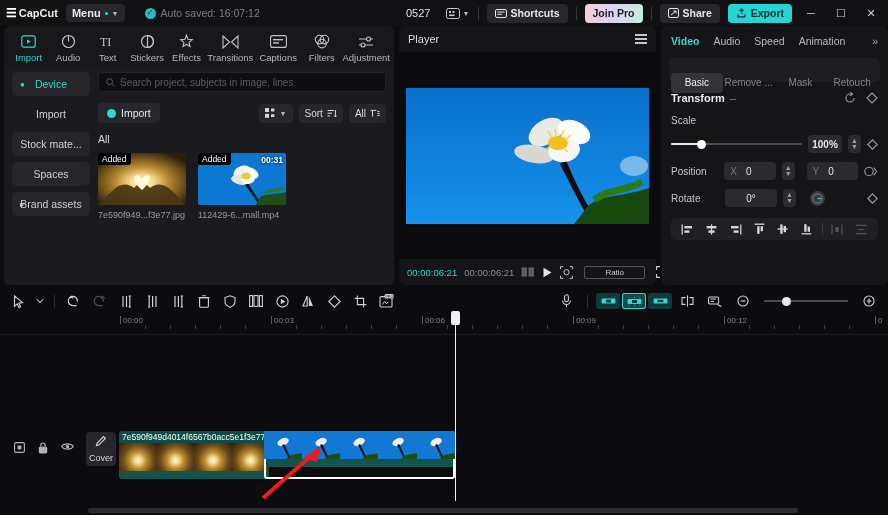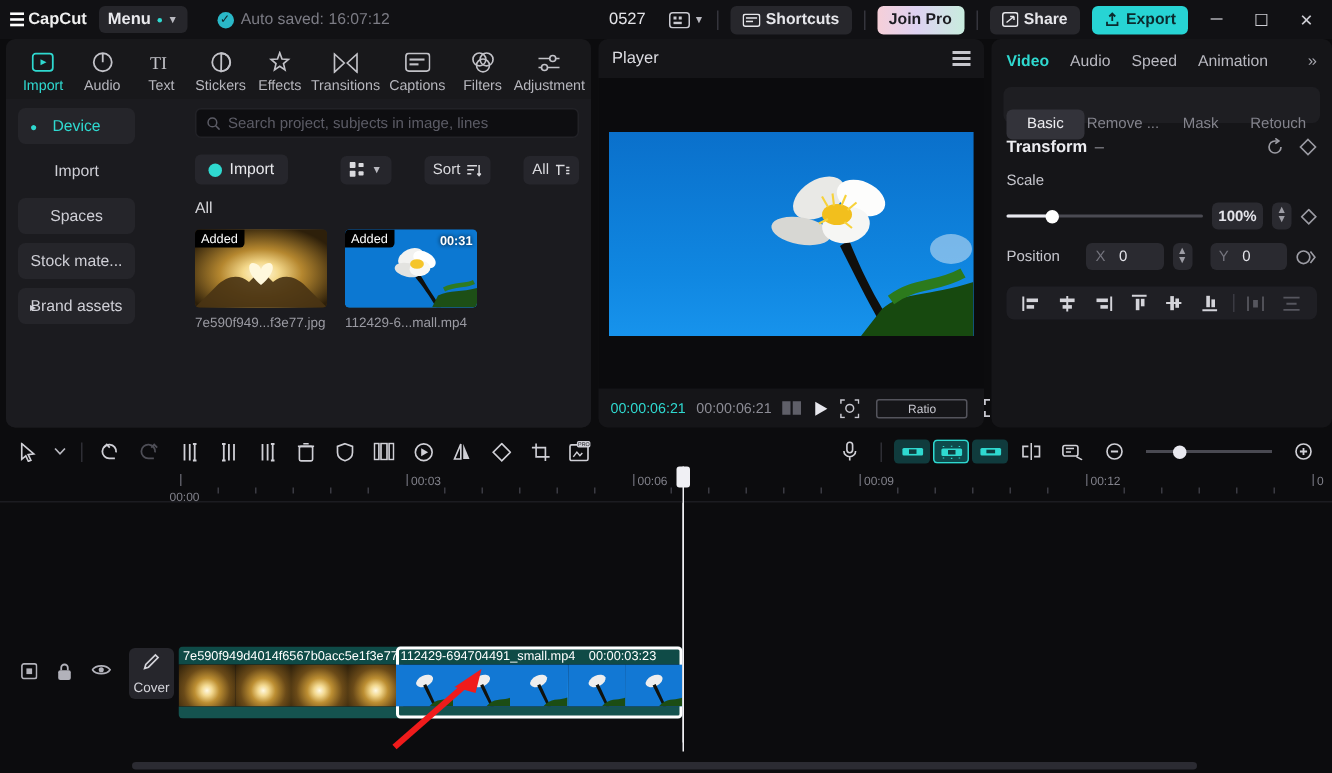--- a/index.html
+++ b/index.html
@@ -62,32 +62,32 @@
   .left-body { flex:1; display:flex; min-height:0; background:#1b1b1f; border-radius:0 0 6px 6px; }
   .cats { width:92px; padding:6px 6px 0 8px; display:flex; flex-direction:column; gap:6px; }
   .cat {
     height:24px; border-radius:5px; display:flex; align-items:center; justify-content:center;
     font-size:10.5px; color:#cfcfd6; background:transparent; position:relative;
   }
   .cat.box { background:#25252a; }
   .cat.active { background:#25252a; color:#2fd9d0; }
   .cat .bullet { position:absolute; left:8px; font-size:8px; }
 
-  .assets { flex:1; padding:6px 8px 0 2px; min-width:0;margin-left:32px; }
+  .assets { flex:1; padding:6px 8px 0 2px; min-width:0; }
   .search {
     height:20px; background:#0e0e11; border-radius:4px; display:flex; align-items:center;
     gap:5px; padding:0 7px; font-size:10px; color:#5c5c66; border:1px solid #222227;
   }
   .atoolbar { height:28px; display:flex; align-items:center; margin-top:7px; }
   .imp-btn {
     height:20px; background:#26262c; border-radius:4px; display:flex; align-items:center;
     gap:5px; padding:0 9px; font-size:10.5px; color:#e8e8ec;
   }
   .imp-dot { width:9px; height:9px; border-radius:50%; background:#2fd9d0; }
-  .tb-grp { margin-left:auto; display:flex; align-items:center; gap:22px; }
+  .tb-grp { margin-left:auto; display:flex; align-items:center; gap:6px; }
   .mini { height:19px; background:#26262c; border-radius:4px; display:flex; align-items:center; gap:4px; padding:0 6px; font-size:10px; color:#dadade; }
   .allrow { font-size:10.5px; color:#d6d6da; margin-top:6px; }
   .thumbs { display:flex; gap:12px; margin-top:8px; }
   .thumb { width:88px; }
   .thumb .img { width:88px; height:52px; border-radius:3px; position:relative; overflow:hidden; }
   .badge {
     position:absolute; left:0; top:0; background:#000; color:#fff; font-size:8.5px;
     padding:1px 4px; border-radius:0 0 3px 0;
   }
   .dur { position:absolute; right:3px; top:2px; color:#fff; font-size:8.5px; text-shadow:0 0 3px #000;font-weight:bold; }
@@ -365,24 +365,24 @@
       <div class="left-body">
         <div class="cats">
           <div class="cat box active">
             <span class="bullet">●</span>
             <span>Device</span>
           </div>
           <div class="cat">
             <span>Import</span>
           </div>
           <div class="cat box">
+            <span>Stock mate...</span>
+          </div>
+          <div class="cat box">
             <span>Spaces</span>
-          </div>
-          <div class="cat box">
-            <span>Stock mate...</span>
           </div>
           <div class="cat box">
             <span class="bullet">▸</span>
             <span>Brand assets</span>
           </div>
         </div>
 
         <div class="assets">
           <div class="search">
             <svg width="9" height="9" viewBox="0 0 9 9">
@@ -611,20 +611,40 @@
             <span class="av">0</span>
           </div>
           <span class="kf">
             <svg width="14" height="11" viewBox="0 0 14 11">
                 <circle cx="5" cy="5.5" r="4.2" fill="none" stroke="#9c9ca4" stroke-width="1.1"></circle>
                 <path d="M9.6 1.6 L12.6 5.5 L9.6 9.4" fill="none" stroke="#9c9ca4" stroke-width="1.1"></path>
               </svg>
           </span>
         </div>
 
+        <div class="row">
+          <span class="lbl" style="width:48px;">Rotate</span>
+          <div class="numbox" style="width:52px;">
+            <span>0°</span>
+          </div>
+          <div class="numbox" style="width:13px;padding:0;">
+            <span class="stepper">▲<br>▼</span>
+          </div>
+          <span class="circ-btn" style="margin-left:8px;">
+            <svg width="11" height="11" viewBox="0 0 11 11">
+                <circle cx="5.5" cy="5.5" r="4.6" fill="none" stroke="#8d8d96" stroke-width="0.9"></circle>
+                <path d="M5.5 5.5 L9 5.5" stroke="#2fd9d0" stroke-width="1.2"></path>
+              </svg>
+          </span>
+          <span class="kf" style="margin-left:auto;">
+            <svg width="11" height="11" viewBox="0 0 11 11">
+                <path d="M5.5 0.8 L10.2 5.5 L5.5 10.2 L0.8 5.5 Z" fill="none" stroke="#9c9ca4" stroke-width="1.1"></path>
+              </svg>
+          </span>
+        </div>
 
         <div class="align-row">
           <span class="ai">
             <svg width="13" height="11" viewBox="0 0 13 11">
                 <path d="M1.2 0.6 V10.4" stroke="#d4d4da" stroke-width="1.3"></path>
                 <rect x="3.4" y="2" width="7.6" height="2.4" fill="#d4d4da"></rect>
                 <rect x="3.4" y="6.4" width="5" height="2.4" fill="#d4d4da"></rect>
               </svg>
           </span>
           <span class="ai">
@@ -827,21 +847,21 @@
           <svg width="12" height="12" viewBox="0 0 12 12">
               <circle cx="6" cy="6" r="5" fill="none" stroke="#d0d0d6" stroke-width="1.1"></circle>
               <path d="M3.6 6 H8.4 M6 3.6 V8.4" stroke="#d0d0d6" stroke-width="1.2"></path>
             </svg>
         </span>
       </span>
     </div>
 
     <div class="ruler">
       <span class="tickline major" style="left:120px;"></span>
-      <span class="tick" style="left:113px;margin-top:11px;">00:00</span>
+      <span class="tick" style="left:123px;">00:00</span>
       <span class="tickline major" style="left:271px;"></span>
       <span class="tick" style="left:274px;">00:03</span>
       <span class="tickline major" style="left:422px;"></span>
       <span class="tick" style="left:425px;">00:06</span>
       <span class="tickline major" style="left:573px;"></span>
       <span class="tick" style="left:576px;">00:09</span>
       <span class="tickline major" style="left:724px;"></span>
       <span class="tick" style="left:727px;">00:12</span>
       <span class="tickline major" style="left:875px;"></span>
       <span class="tick" style="left:878px;">0</span>
@@ -917,24 +937,20 @@
         <div class="cbody">
           <span class="frame h"></span>
             <span class="frame h"></span>
             <span class="frame h"></span>
             <span class="frame h"></span>
         </div>
         <div class="cfoot"></div>
       </div>
 
       <div class="clip sel" style="left:264px; width:191px;">
-        <div class="ctitle" style="background:#0f4b47;">
-          <span>112429-694704491_small.mp4</span>
-          <span>00:00:03:23</span>
-        </div>
         <div class="cbody">
           <span class="frame f">
               <svg width="100%" height="100%" viewBox="0 0 38 28" preserveAspectRatio="none">
                 <rect width="38" height="28" fill="#1278d4"></rect>
                 <ellipse cx="19" cy="11" rx="6" ry="3.6" fill="#eee" transform="rotate(-25 19 11)"></ellipse>
                 <path d="M20 13 C23 19 25 24 27 28 L25 28 C22 22 20 18 18 14 Z" fill="#10120d"></path>
                 <path d="M24 26 C29 22 34 24 38 22 L38 28 L22 28 Z" fill="#1c4d14"></path>
               </svg>
             </span>
           <span class="frame f">

